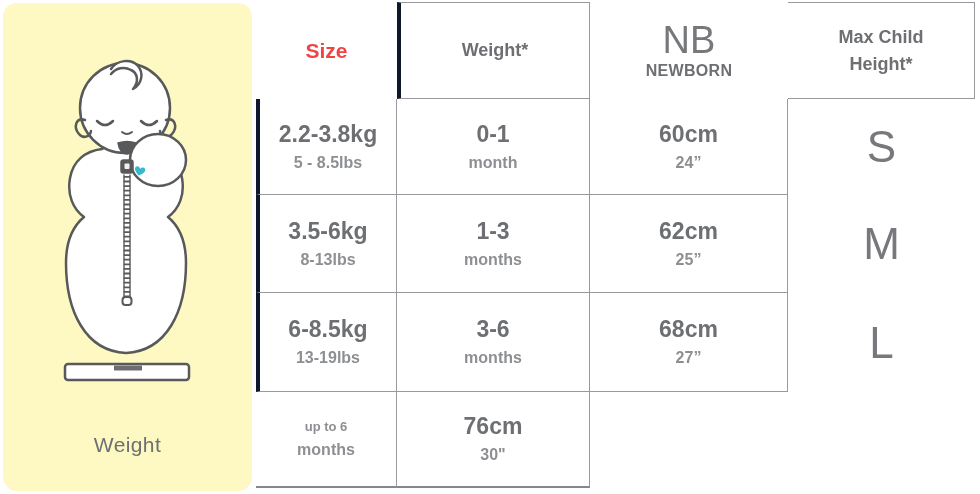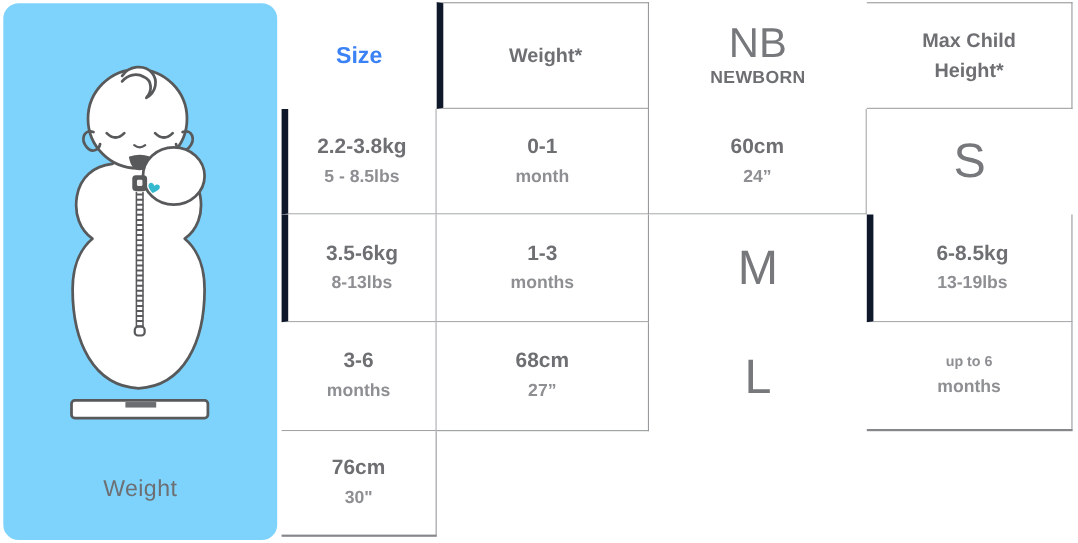--- a/index.html
+++ b/index.html
@@ -3,46 +3,46 @@
 <meta charset="utf-8">
 <style>
   html,body{margin:0;padding:0;background:#ffffff;}
   .stage{
     position:relative;width:980px;height:494px;background:#ffffff;overflow:hidden;
     font-family:"Liberation Sans", sans-serif;
   }
   
   .panel{
     position:absolute;left:3px;top:3px;width:249px;height:488px;
-    background:#7dd3fc;border-radius:14px;
+    background:#fef9c3;border-radius:14px;
   }
   .panel svg{position:absolute;left:0;top:10px;}
   .panel-label{
     position:absolute;left:0;right:0;bottom:34px;text-align:center;
     font-size:21px;color:#6d6f72;letter-spacing:0.4px;
   }
   
   .chart{
     position:absolute;left:256px;top:2px;width:719px;height:486px;
     display:grid;
     grid-template-columns:141px 193px 198px 187px;
     grid-template-rows:97px 96px 98px 99px 96px;
   }
   .cell{
     box-sizing:border-box;display:flex;flex-direction:column;
     align-items:center;justify-content:center;text-align:center;
     background:#ffffff;
   }
   .b{border-right:1px solid #97999c;border-bottom:1px solid #97999c;}
-  .b-left{border-left:6px solid #0f172a;}
+  .b-left{border-left:4px solid #0f172a;}
   .b-top{border-top:1px solid #97999c;}
   .b-last{border-bottom:2px solid #85878a;}
   .hdr{font-size:18px;font-weight:bold;color:#6d6f72;line-height:1.45;}
-  .size-hdr{font-size:21px;font-weight:bold;color:#3b82f6;}
-  .primary{font-size:19px;font-weight:bold;color:#6d6f72;line-height:1.1;}
+  .size-hdr{font-size:21px;font-weight:bold;color:#ef4444;}
+  .primary{font-size:23px;font-weight:bold;color:#6d6f72;line-height:1.1;}
   .secondary{font-size:16px;font-weight:bold;color:#8d8f92;margin-top:7px;line-height:1.1;}
   .primary.not-bold{font-size:13px;font-weight:bold;color:#8d8f92;}
   .big-letter{font-size:44px;font-weight:400;color:#77787b;line-height:1;}
   .big-letter.nb{font-size:38px;}
   .size-sub{font-size:16px;font-weight:bold;color:#6d6f72;letter-spacing:0.3px;margin-top:3px;}
 </style>
 </head>
 <body>
 
 <div class="stage">
@@ -134,20 +134,24 @@
       <span class="big-letter">S</span>
     </div>
     <div class="cell b b-left">
       <span class="primary">3.5-6kg</span>
       <span class="secondary">8-13lbs</span>
     </div>
     <div class="cell b">
       <span class="primary">1-3</span>
       <span class="secondary">months</span>
     </div>
+    <div class="cell b">
+      <span class="primary">62cm</span>
+      <span class="secondary">25”</span>
+    </div>
 
     <div class="cell">
       <span class="big-letter">M</span>
     </div>
     <div class="cell b b-left">
       <span class="primary">6-8.5kg</span>
       <span class="secondary">13-19lbs</span>
     </div>
     <div class="cell b">
       <span class="primary">3-6</span>

